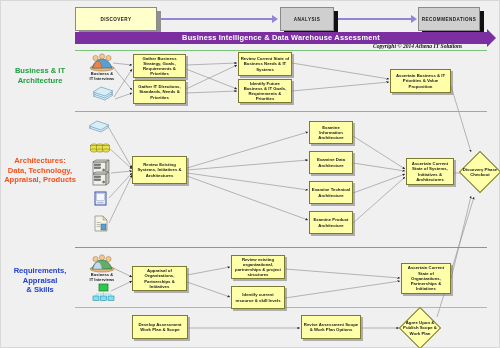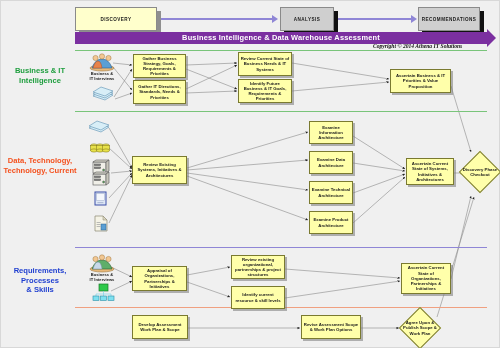--- a/index.html
+++ b/index.html
@@ -199,29 +199,30 @@
   </div>
   <div id="copyright">Copyright © 2014 Athena IT Solutions</div>
 
   <div class="lane-rule" style="left:74px;top:49px;width:412px;background:#79c47a;"></div>
   <div class="lane-rule" style="left:74px;top:110px;width:412px;background:#79c47a;"></div>
   <div class="lane-rule" style="left:74px;top:246px;width:412px;background:#8f86d6;"></div>
   <div class="lane-rule" style="left:74px;top:306px;width:412px;background:#f0a080;"></div>
 
   <div class="row-label" style="left:6px;top:65px;width:66px;color:#1e9e3e;">
     <div>Business &amp; IT</div>
-    <div>Intelligence</div>
+    <div>Architecture</div>
   </div>
   <div class="row-label" style="left:1px;top:155px;width:76px;color:#f4511e;">
+    <div>Architectures:</div>
     <div>Data, Technology,</div>
-    <div>Technology, Current</div>
+    <div>Appraisal, Products</div>
   </div>
   <div class="row-label" style="left:6px;top:265px;width:66px;color:#1f3fd0;">
     <div>Requirements,</div>
-    <div>Processes</div>
+    <div>Appraisal</div>
     <div>&amp; Skills</div>
   </div>
 
   <div class="icon" style="left:88px;top:52px;">
     <svg width="26" height="18" viewBox="0 0 26 18">
       <ellipse cx="13" cy="15" rx="12" ry="3" fill="#e8b878" stroke="#a07840" stroke-width=".6"></ellipse>
       <path d="M3 15 q3-9 10-9 q7 0 10 9 z" fill="#5a9fd4" stroke="#2a6090" stroke-width=".6"></path>
       <circle cx="6.5" cy="5" r="2.6" fill="#f2c792" stroke="#a07840" stroke-width=".5"></circle>
       <circle cx="13" cy="3.4" r="2.6" fill="#f2c792" stroke="#a07840" stroke-width=".5"></circle>
       <circle cx="19.5" cy="5" r="2.6" fill="#f2c792" stroke="#a07840" stroke-width=".5"></circle>

